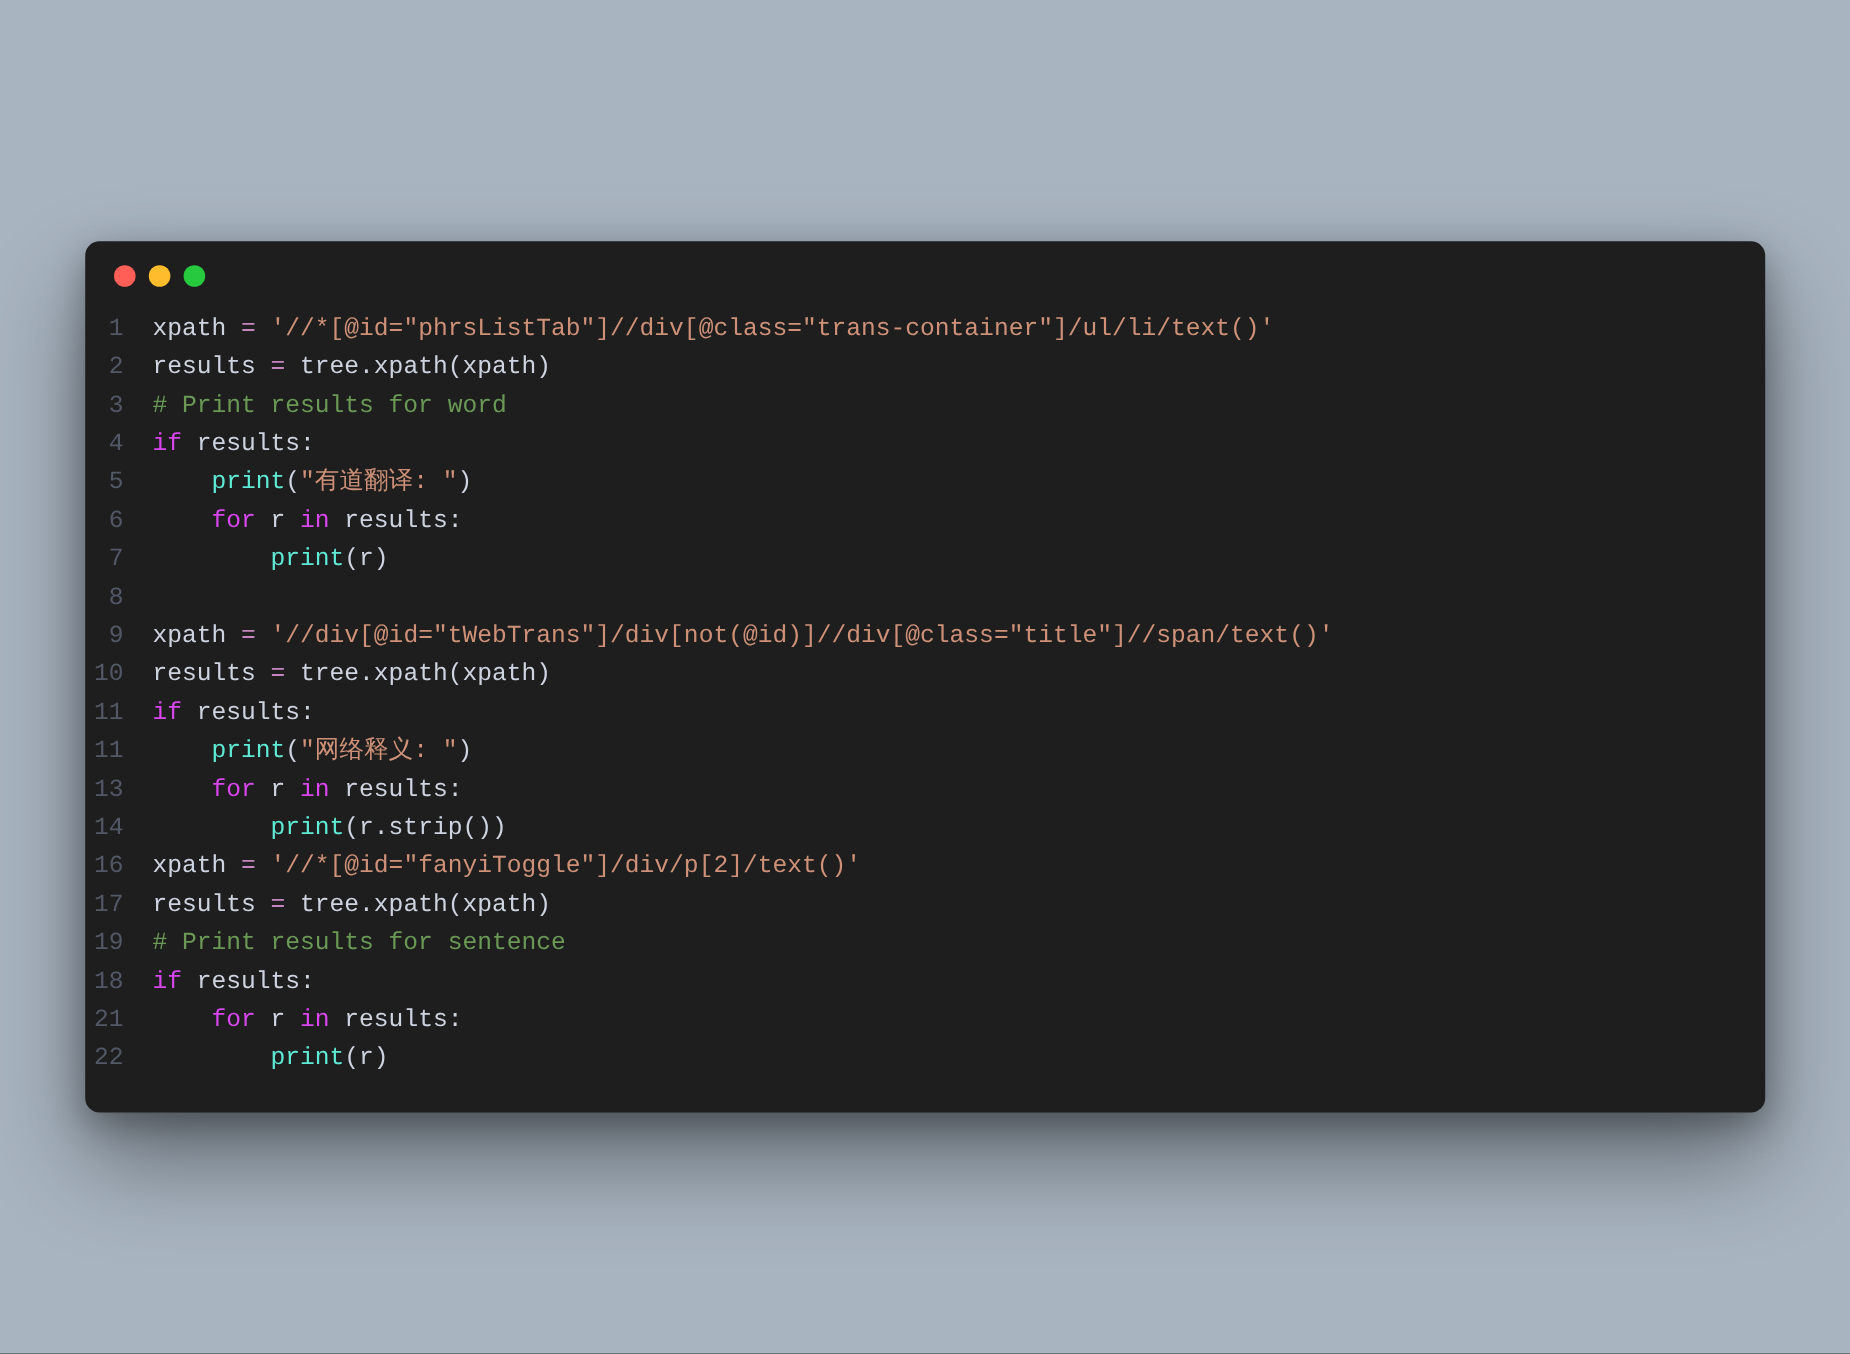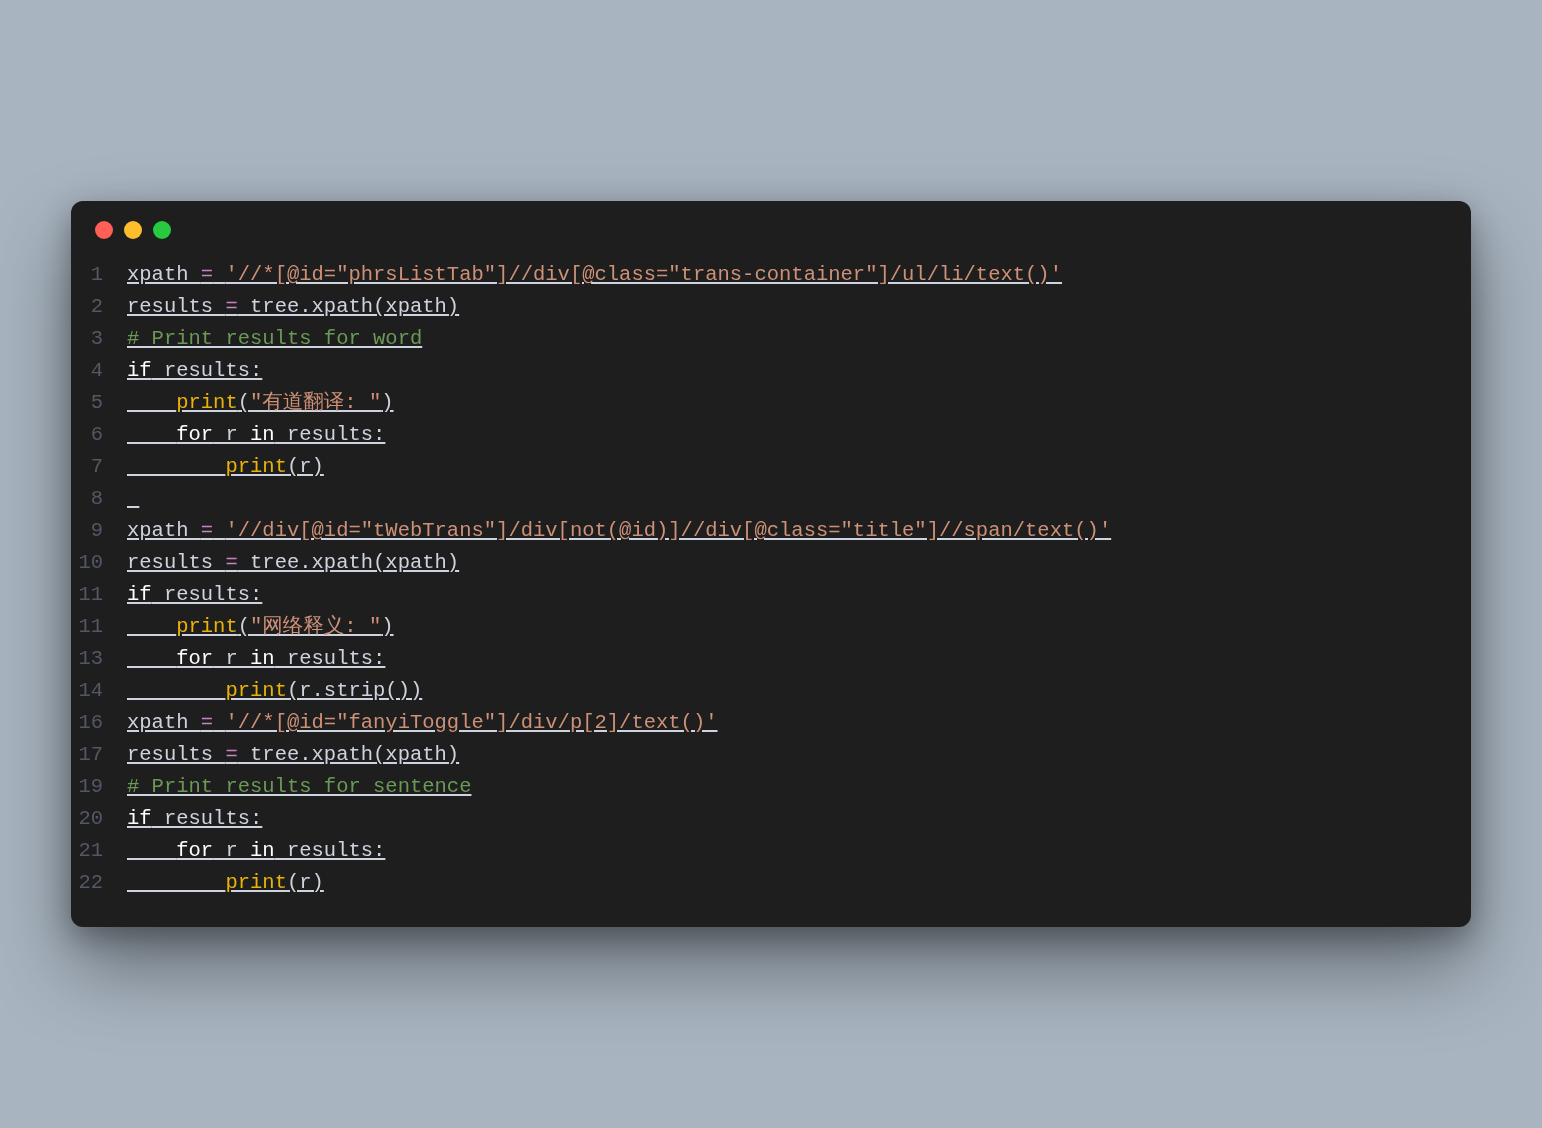--- a/index.html
+++ b/index.html
@@ -59,30 +59,29 @@
       text-align: right;
       width: 56px;
       padding-right: 24px;
       flex-shrink: 0;
       user-select: none;
     }
     
     .line-content {
       flex: 1;
       color: #cdd3df;
-      text-decoration: underline;
     }
     
     .tok-name { color: #cdd3df; }
     .tok-op { color: #c586c0; }
     .tok-str { color: #ce9178; }
     .tok-punct { color: #cdd3df; }
     .tok-comment { color: #6a9955; }
-    .tok-kw { color: #ffffff; }
-    .tok-builtin { color: #eab308; }
+    .tok-kw { color: #d946ef; }
+    .tok-builtin { color: #5eead4; }
   </style>
 </head>
 <body>
 
 <div class="editor-window">
   <div class="titlebar">
     <div class="traffic-light red"></div>
     <div class="traffic-light yellow"></div>
     <div class="traffic-light green"></div>
   </div>
@@ -97,17 +96,17 @@
       <div class="code-line"><span class="line-number">8</span><span class="line-content"> </span></div>
       <div class="code-line"><span class="line-number">9</span><span class="line-content"><span class="tok-name">xpath </span><span class="tok-op">=</span><span class="tok-name"> </span><span class="tok-str">'//div[@id="tWebTrans"]/div[not(@id)]//div[@class="title"]//span/text()'</span></span></div>
       <div class="code-line"><span class="line-number">10</span><span class="line-content"><span class="tok-name">results </span><span class="tok-op">=</span><span class="tok-name"> tree.xpath(xpath)</span></span></div>
       <div class="code-line"><span class="line-number">11</span><span class="line-content"><span class="tok-kw">if</span><span class="tok-name"> results:</span></span></div>
       <div class="code-line"><span class="line-number">11</span><span class="line-content"><span class="tok-name">    </span><span class="tok-builtin">print</span><span class="tok-punct">(</span><span class="tok-str">"网络释义: "</span><span class="tok-punct">)</span></span></div>
       <div class="code-line"><span class="line-number">13</span><span class="line-content"><span class="tok-name">    </span><span class="tok-kw">for</span><span class="tok-name"> r </span><span class="tok-kw">in</span><span class="tok-name"> results:</span></span></div>
       <div class="code-line"><span class="line-number">14</span><span class="line-content"><span class="tok-name">        </span><span class="tok-builtin">print</span><span class="tok-punct">(r.strip())</span></span></div>
       <div class="code-line"><span class="line-number">16</span><span class="line-content"><span class="tok-name">xpath </span><span class="tok-op">=</span><span class="tok-name"> </span><span class="tok-str">'//*[@id="fanyiToggle"]/div/p[2]/text()'</span></span></div>
       <div class="code-line"><span class="line-number">17</span><span class="line-content"><span class="tok-name">results </span><span class="tok-op">=</span><span class="tok-name"> tree.xpath(xpath)</span></span></div>
       <div class="code-line"><span class="line-number">19</span><span class="line-content"><span class="tok-comment"># Print results for sentence</span></span></div>
-      <div class="code-line"><span class="line-number">20</span><span class="line-content"><span class="tok-kw">if</span><span class="tok-name"> results:</span></span></div>
+      <div class="code-line"><span class="line-number">18</span><span class="line-content"><span class="tok-kw">if</span><span class="tok-name"> results:</span></span></div>
       <div class="code-line"><span class="line-number">21</span><span class="line-content"><span class="tok-name">    </span><span class="tok-kw">for</span><span class="tok-name"> r </span><span class="tok-kw">in</span><span class="tok-name"> results:</span></span></div>
       <div class="code-line"><span class="line-number">22</span><span class="line-content"><span class="tok-name">        </span><span class="tok-builtin">print</span><span class="tok-punct">(r)</span></span></div>
     </div>
 </div>
 
 </body></html>

